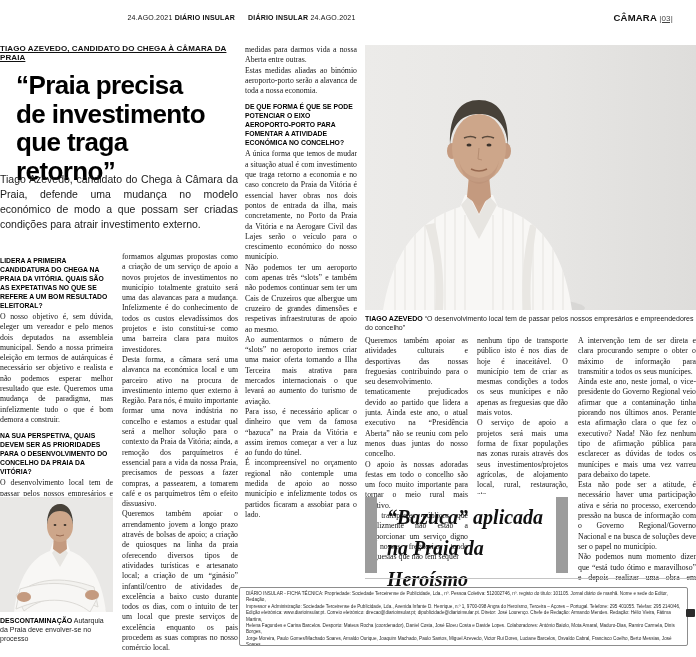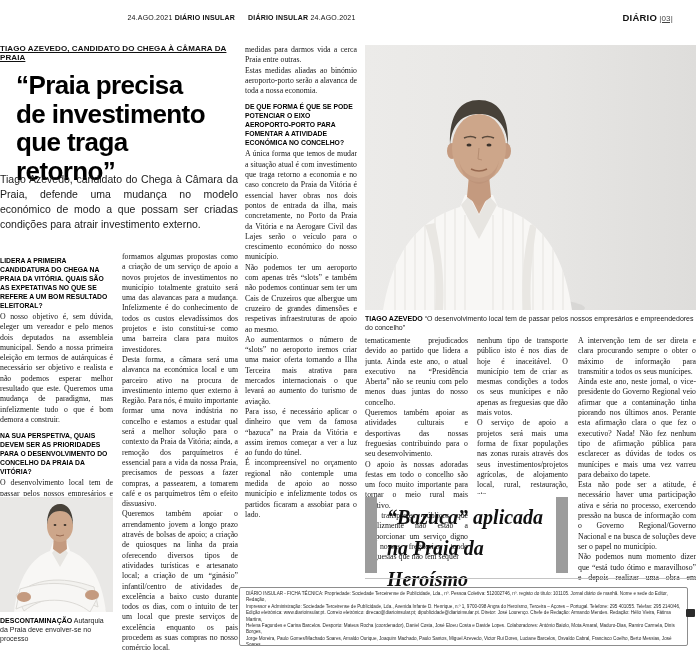--- a/index.html
+++ b/index.html
@@ -69,21 +69,21 @@
 
   <div id="folio-left" class="folio">
     <span>24.AGO.2021</span>
     <span class="brand">DIÁRIO INSULAR</span>
   </div>
   <div id="folio-center" class="folio">
     <span class="brand">DIÁRIO INSULAR</span>
     <span>24.AGO.2021</span>
   </div>
   <div id="folio-right" class="folio">
-    <span class="section">DIÁRIO</span>
+    <span class="section">CÂMARA</span>
     <span class="pageno">|03|</span>
   </div>
 
   <div class="kicker">TIAGO AZEVEDO, CANDIDATO DO CHEGA À CÂMARA DA PRAIA</div>
   <h1 class="headline" style="margin:16px;">
     <div>“Praia precisa</div>
     <div>de investimento</div>
     <div>que traga</div>
     <div>retorno”</div>
   </h1>
@@ -97,21 +97,21 @@
   </div>
 
   <div id="col2" class="col">
     <p>formamos algumas propostas como a criação de um serviço de apoio a novos projetos de investimentos no município totalmente gratuito será uma das alavancas para a mudança. Infelizmente é do conhecimento de todos os custos elevadíssimos dos projetos e isto constitui-se como uma barreira clara para muitos investidores.</p>
     <p>Desta forma, a câmara será uma alavanca na económica local e um parceiro ativo na procura de investimento interno quer externo à Região. Para nós, é muito importante formar uma nova indústria no concelho e estamos a estudar qual será a melhor solução para o contexto da Praia da Vitória; ainda, a remoção dos parquímetros é essencial para a vida da nossa Praia, precisamos de pessoas a fazer compras, a passearem, a tomarem café e os parquímetros têm o efeito dissuasivo.</p>
     <p>Queremos também apoiar o arrendamento jovem a longo prazo através de bolsas de apoio; a criação de quiosques na linha da praia oferecendo diversos tipos de atividades turísticas e artesanato local; a criação de um “ginásio” infantil/centro de atividades de excelência a baixo custo durante todos os dias, com o intuito de ter um local que preste serviços de excelência enquanto os pais procedem as suas compras no nosso comércio local.</p>
 
   </div>
 
   <div id="col3" class="col">
-    <p>medidas para darmos vida a cerca Praia entre outras.</p>
+    <p>medidas para darmos vida a nossa Aberta entre outras.</p>
     <p>Estas medidas aliadas ao binómio aeroporto-porto serão a alavanca de toda a nossa economia.</p>
     <p class="q">DE QUE FORMA É QUE SE PODE POTENCIAR O EIXO AEROPORTO-PORTO PARA FOMENTAR A ATIVIDADE ECONÓMICA NO CONCELHO?</p>
     <p>A única forma que temos de mudar a situação atual é com investimento que traga retorno a economia e no caso concreto da Praia da Vitória é essencial haver obras nos dois pontos de entrada da ilha, mais concretamente, no Porto da Praia da Vitória e na Aerogare Civil das Lajes serão o veículo para o crescimento económico do nosso município.</p>
     <p>Não podemos ter um aeroporto com apenas três “slots” e também não podemos continuar sem ter um Cais de Cruzeiros que albergue um cruzeiro de grandes dimensões e respetivas infraestruturas de apoio ao mesmo.</p>
     <p>Ao aumentarmos o número de “slots” no aeroporto iremos criar uma maior oferta tornando a Ilha Terceira mais atrativa para mercados internacionais o que levará ao aumento do turismo de aviação.</p>
     <p>Para isso, é necessário aplicar o dinheiro que vem da famosa “bazuca” na Praia da Vitória e assim iremos começar a ver a luz ao fundo do túnel.</p>
     <p>É incompreensível no orçamento regional não contemple uma medida de apoio ao nosso município e infelizmente todos os partidos ficaram a assobiar para o lado.</p>
 
   </div>
 
@@ -153,22 +153,22 @@
       <path d="M94 116 Q98 137 114 139 Q130 137 134 116 Q130 131 114 133 Q98 131 94 116 Z" fill="#b68d72" opacity="0.4"></path>
     </svg>
   </div>
 
   <div id="photo-caption" class="caption">
     <span class="cap-label">TIAGO AZEVEDO</span>
     <span>“O desenvolvimento local tem de passar pelos nossos empresários e empreendedores do concelho”</span>
   </div>
 
   <div id="col4" class="col">
+    <p>Queremos também apoiar as atividades culturais e desportivas das nossas freguesias contribuindo para o seu desenvolvimento.</p>
     <p>tematicamente prejudicados devido ao partido que lidera a junta. Ainda este ano, o atual executivo na “Presidência Aberta” não se reuniu com pelo menos duas juntas do nosso concelho.</p>
-    <p>Queremos também apoiar as atividades culturais e desportivas das nossas freguesias contribuindo para o seu desenvolvimento.</p>
     <p>O apoio às nossas adoradas festas em todo o concelho são um foco muito importante para tornar o meio rural mais atrativo.</p>
     <p>Os transportes públicos que infelizmente não estão a proporcionar um serviço digno as nossas freguesias, tendo freguesias que não têm sequer</p>
   </div>
 
   <div id="col5" class="col">
     <p>nenhum tipo de transporte público isto é nos dias de hoje é inaceitável. O município tem de criar as mesmas condições a todos os seus munícipes e não apenas as freguesias que dão mais votos.</p>
     <p>O serviço de apoio a projetos será mais uma forma de fixar populações nas zonas rurais através dos seus investimentos/projetos agrícolas, de alojamento local, rural, restauração, etc…</p>
 
   </div>
 

